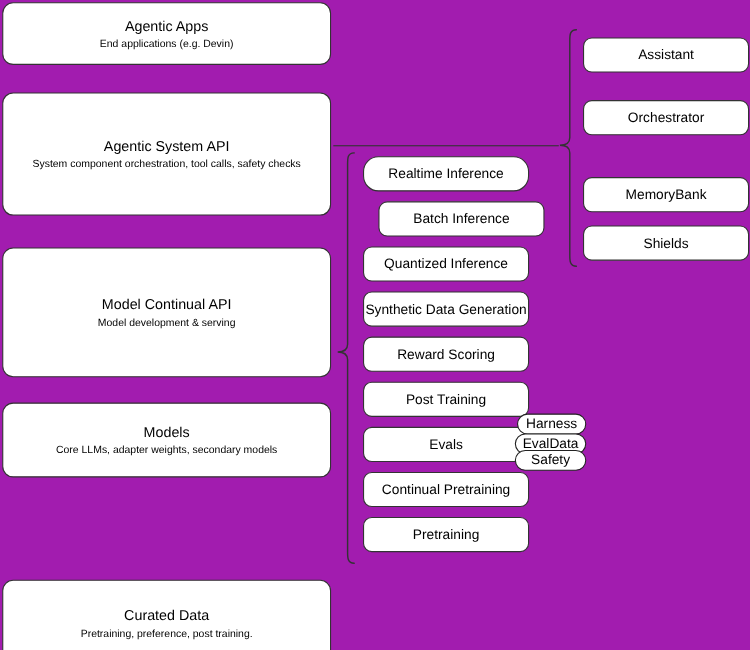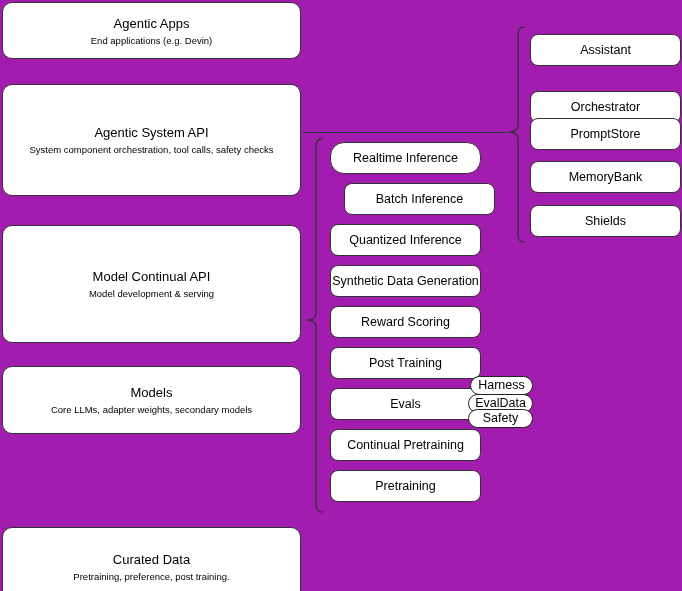--- a/index.html
+++ b/index.html
@@ -160,23 +160,20 @@
   <div class="pill" style="left:468px;top:409px;width:65px;">
     <span>Safety</span>
   </div>
 
   <div class="box api" style="top:34px;">
     <div class="title">Assistant</div>
   </div>
   <div class="box api" style="top:74px;margin-top:17px;">
     <div class="title">Orchestrator</div>
   </div>
-  <div class="box api" style="top:118px;">
-    <div class="title">PromptStore</div>
-  </div>
   <div class="box api" style="top:161px;">
     <div class="title">MemoryBank</div>
   </div>
   <div class="box api" style="top:205px;">
     <div class="title">Shields</div>
   </div>
 
 </div>
 
 </body></html>

